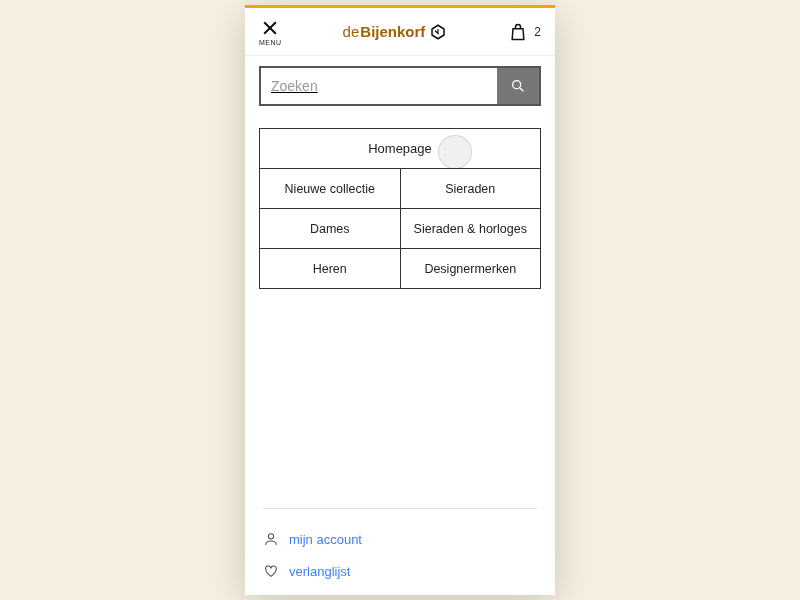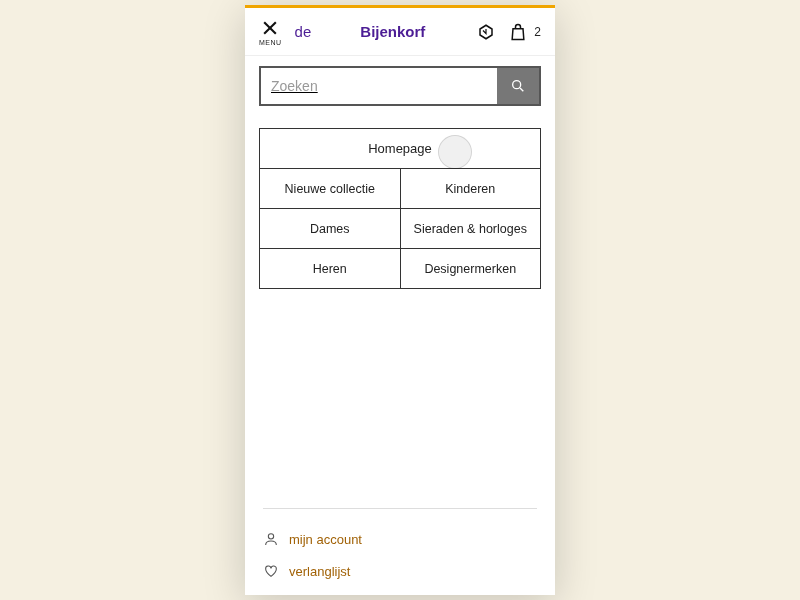--- a/index.html
+++ b/index.html
@@ -28,21 +28,21 @@
     padding: 0 14px;
     border-bottom: 1px solid #eee;
   }
   .menu-btn {
     display: flex; flex-direction: column; align-items: center;
     cursor: pointer;
   }
   .menu-btn svg { width: 20px; height: 20px; }
   .menu-label { font-size: 7px; letter-spacing: 0.5px; color: #222; margin-top:1px;}
   .logo {
-    display: flex; align-items: center; font-weight:700; font-size:15px; color:#4c1d95;gap:48px;
+    display: flex; align-items: center; font-weight:700; font-size:15px; color:#a16207;
   }
   .logo .de { font-weight:400; margin-right:1px;}
   .logo svg { width:18px; height:18px; margin-left:4px;}
   .bag {
     display:flex; align-items:center; gap:6px;
   }
   .bag svg { width:20px; height:20px;}
   .bag-count { font-size:12px; color:#222;}
   .search-row {
     padding: 10px 14px 14px;
@@ -86,21 +86,21 @@
   .cat-cell:first-child { border-right:1px solid #333; }
   .spacer { flex:1; }
   .footer {
     padding: 0 18px 8px;
   }
   .divider {
     height:1px; background:#ddd; margin: 8px 0 14px;
   }
   .foot-link {
     display:flex; align-items:center; gap:10px;
-    font-size:13px; color:#a16207; padding:8px 0; cursor:pointer;
+    font-size:13px; color:#3b82f6; padding:8px 0; cursor:pointer;
   }
   .foot-link svg { width:16px; height:16px; stroke:#555; }
 </style>
 </head>
 <body>
 
 <div class="phone">
   <div class="topbar"></div>
 
   <div class="header">
@@ -143,21 +143,21 @@
   <div class="catgrid">
     <div class="cat-home">
       <span>Homepage</span>
       <div class="touch-circle"></div>
     </div>
     <div class="cat-row">
       <div class="cat-cell">
           <span>Nieuwe collectie</span>
         </div>
       <div class="cat-cell">
-          <span>Kinderen</span>
+          <span>Sieraden</span>
         </div>
     </div>
     <div class="cat-row">
       <div class="cat-cell">
           <span>Dames</span>
         </div>
       <div class="cat-cell">
           <span>Sieraden &amp; horloges</span>
         </div>
     </div>

